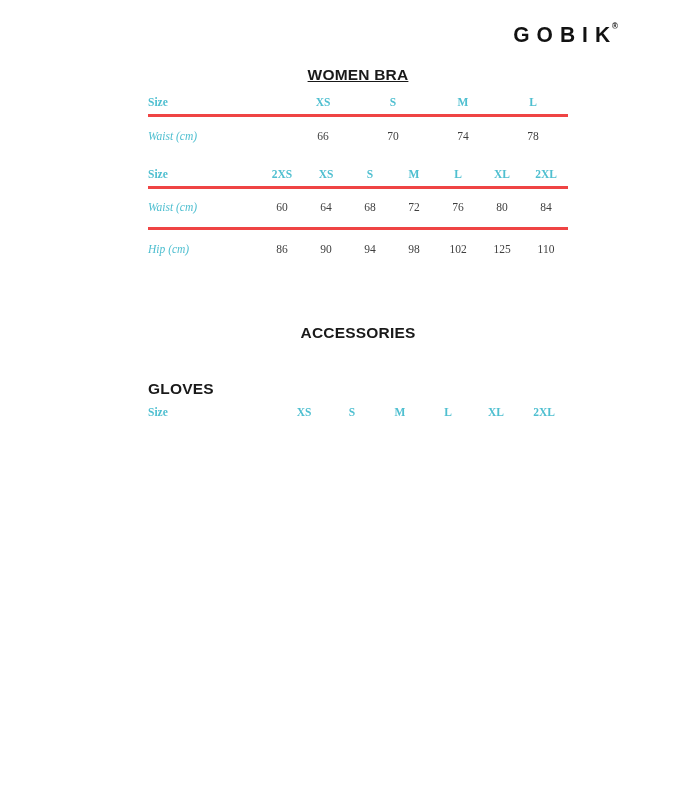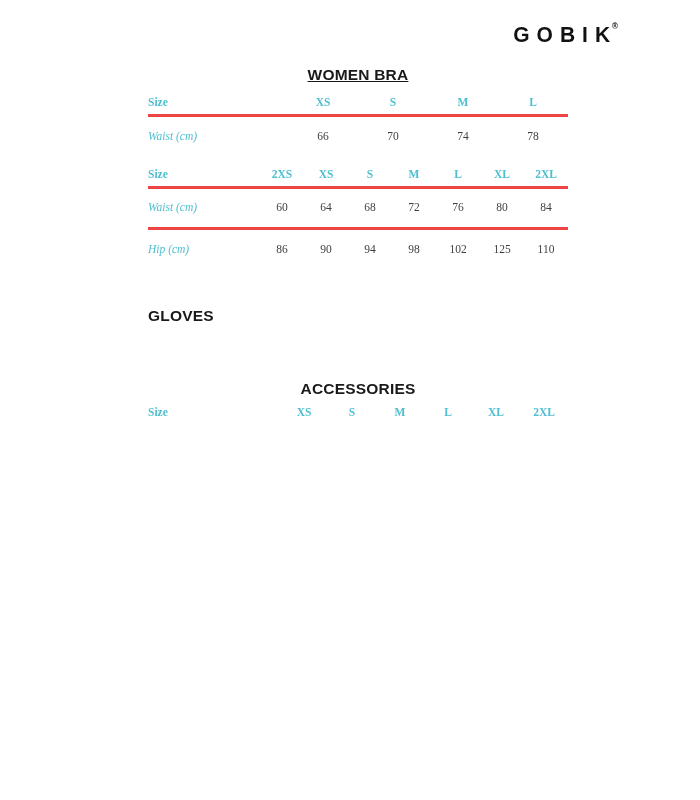--- a/index.html
+++ b/index.html
@@ -124,22 +124,22 @@
         <td>90</td>
         <td>94</td>
         <td>98</td>
         <td>102</td>
         <td>125</td>
         <td>110</td>
       </tr>
     </tbody>
       </table>
 
+    <div class="section-title accessories-title">ACCESSORIES</div>
     <div class="section-title gloves-title">GLOVES</div>
-    <div class="section-title accessories-title">ACCESSORIES</div>
     <table class="gloves-table">
       <colgroup>
           <col style="width:132px">
           <col>
           <col>
           <col>
           <col>
           <col>
           <col>
         </colgroup>

